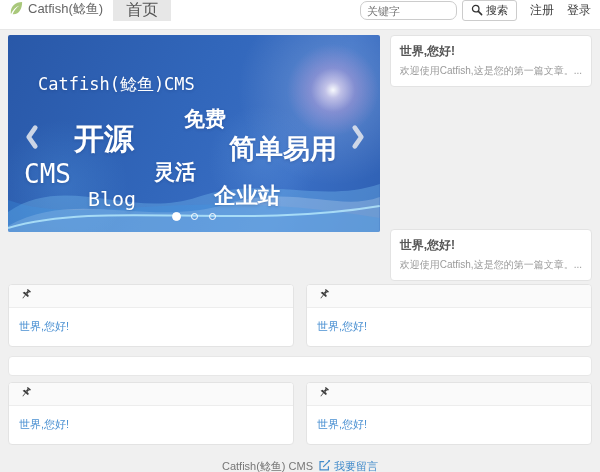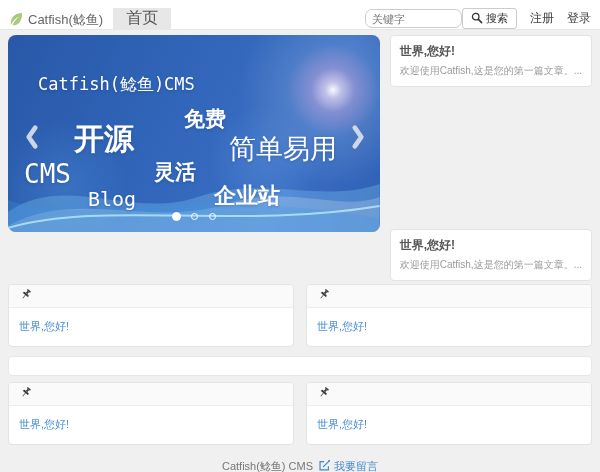--- a/index.html
+++ b/index.html
@@ -1,53 +1,53 @@
 <!DOCTYPE html>
 <html><head>
 <meta charset="utf-8">
 <style>
   * { margin:0; padding:0; box-sizing:border-box; }
   html,body { width:600px; height:472px; overflow:hidden; }
   body { background:#f0f0f0; font-family:"Liberation Sans","DejaVu Sans",sans-serif; }
 
   
   .navbar { height:30px; background:#fff; border-bottom:1px solid #e7e7e7;
-            display:flex; align-items:flex-end; }
+            display:flex; align-items:flex-start; }
   .brand { display:flex; align-items:center; gap:5px; padding:0 10px 0 9px;
            color:#666; font-size:13px; text-decoration:none; }
   .nav-tab { display:flex; align-items:center; padding:0 13px; background:#e7e7e7;
              color:#555; font-size:16px; text-decoration:none; }
   .header-right { margin-left:auto; display:flex; align-items:center; padding-right:9px; }
   .search-input { width:97px; height:19px; font-size:11px; padding:0 6px; color:#555;
                   border:1px solid #ccc; border-radius:7px; outline:none;
                   font-family:"Liberation Sans",sans-serif; }
-  .search-btn { height:21px; display:inline-flex; align-items:center; gap:3px;
+  .search-btn { height:21px; margin-left:5px; display:inline-flex; align-items:center; gap:3px;
                 background:#fff; border:1px solid #ccc; border-radius:3px;
                 font-size:11px; color:#333; padding:0 8px; cursor:pointer;
                 font-family:"Liberation Sans",sans-serif; }
   .auth-link { font-size:12px; color:#444; text-decoration:none; margin-left:13px; }
 
   
   .content { padding:5px 8px 0; }
   .row-top { display:flex; gap:10px; height:246px; }
-  .banner { width:392px; height:197px; position:relative; overflow:hidden; border-radius:8px;
+  .banner { width:392px; height:197px; position:relative; overflow:hidden; border-radius:2px;
     background:
       radial-gradient(circle at 325px 55px, rgba(255,255,255,0.95) 0px, rgba(255,228,246,0.60) 8px, rgba(255,170,225,0.25) 22px, rgba(255,255,255,0) 46px),
       radial-gradient(circle at 325px 55px, rgba(255,255,255,0.22) 0px, rgba(255,255,255,0) 95px),
       radial-gradient(circle at 255px 125px, rgba(150,205,255,0.16) 0px, rgba(150,205,255,0) 55px),
       radial-gradient(circle at 55px 150px, rgba(110,190,255,0.18) 0px, rgba(110,190,255,0) 65px),
       linear-gradient(115deg,#2958a8 0%, #3166ba 45%, #3a6fc5 75%, #2e5fb2 100%);
   }
   .banner-waves { position:absolute; left:0; bottom:0; width:100%; height:90px; }
   .bk { position:absolute; color:#fff; white-space:nowrap; text-shadow:0 1px 3px rgba(20,40,90,.25); }
   .bk-title { left:30px; top:38px; font-family:"DejaVu Sans Mono","Liberation Mono",monospace;
               font-size:17px; }
   .bk-open  { left:66px;  top:84px;  font-size:30px; font-weight:bold; }
   .bk-free  { left:176px; top:70px;  font-size:21px; font-weight:bold; }
-  .bk-easy  { left:221px; top:96px;  font-size:27px; font-weight:normal; }
+  .bk-easy  { left:221px; top:96px;  font-size:27px; font-weight:bold; }
   .bk-cms   { left:16px;  top:124px; font-size:26px; font-family:"DejaVu Sans Mono","Liberation Mono",monospace; }
   .bk-flex  { left:146px; top:123px; font-size:21px; font-weight:bold; }
   .bk-blog  { left:80px;  top:152px; font-size:20px; font-family:"DejaVu Sans Mono","Liberation Mono",monospace; }
   .bk-ent   { left:206px; top:146px; font-size:22px; font-weight:bold; }
   .car-arrow { position:absolute; top:88px; cursor:pointer; opacity:.9; }
   .car-prev { left:16px; } .car-next { right:14px; }
   .dots { position:absolute; left:0; right:0; bottom:7px; text-align:center; }
   .dot { display:inline-block; width:7px; height:7px; border-radius:50%;
          border:1px solid #fff; margin:0 3px; vertical-align:middle; cursor:pointer; }
   .dot.active { width:9px; height:9px; background:#fff; }

